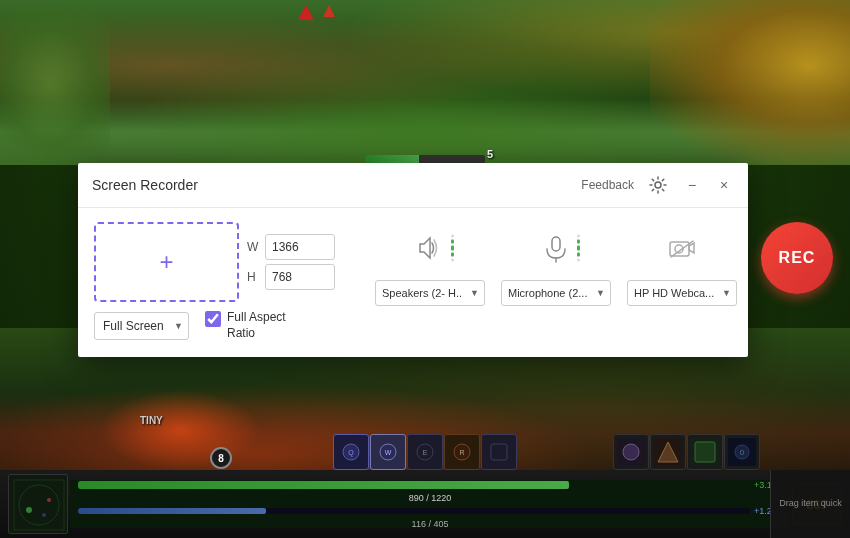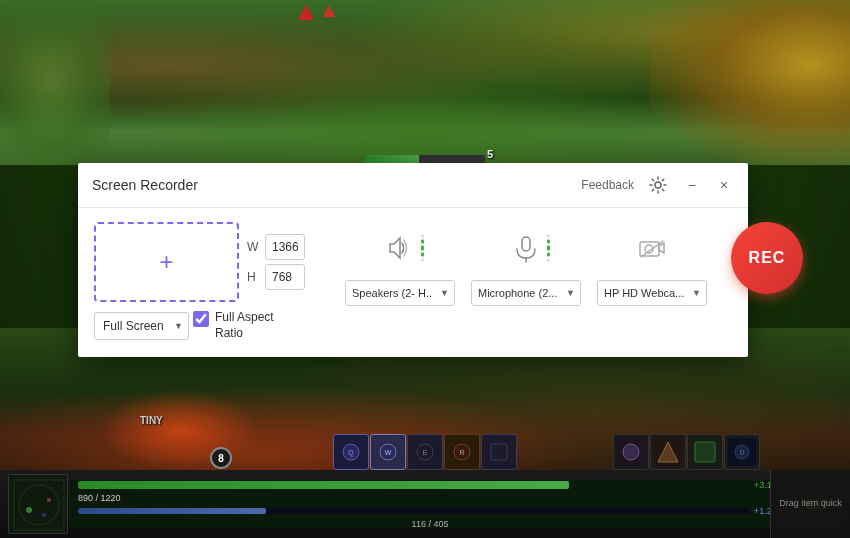--- a/index.html
+++ b/index.html
@@ -262,35 +262,35 @@
       gap: 4px;
     }
 
     .dim-label {
       color: #555;
       font-size: 12px;
       width: 14px;
     }
 
     .dim-input {
-      width: 40px;
+      width: 70px;
       height: 26px;
       border: 1px solid #ccc;
       border-radius: 3px;
       padding: 0 6px;
       font-size: 12px;
       color: #333;
       outline: none;
     }
 
     
     .fullscreen-row {
       display: flex;
       align-items: center;
-      gap: 4px;
+      gap: 16px;
     }
 
     .screen-select {
       height: 28px;
       border: 1px solid #ccc;
       border-radius: 3px;
       padding: 0 8px;
       font-size: 12px;
       color: #333;
       background: #fff;
@@ -675,21 +675,21 @@
 
     <div class="level-badge">8</div>
 
     <div class="hud-health-bar">
       <div style="display:flex;align-items:center;gap:4px;">
         <div style="flex:1;background:#0a1a0a;border-radius:2px;height:8px;overflow:hidden;">
           <div class="health-fill" style="width:73%;"></div>
         </div>
         <span style="color:#4aaa4a;font-size:9px;min-width:28px;">+3.1</span>
       </div>
-      <div style="color:#ccc;font-size:9px;">890 / 1220</div>
+      <div style="color:#ccc;font-size:9px;text-align:center;">890 / 1220</div>
       <div style="display:flex;align-items:center;gap:4px;">
         <div style="flex:1;background:#0a0a1a;border-radius:2px;height:6px;overflow:hidden;">
           <div class="mana-fill" style="width:28%;"></div>
         </div>
         <span style="color:#6a8aee;font-size:9px;min-width:28px;">+1.2</span>
       </div>
       <div style="color:#aaa;font-size:9px;text-align:center;">116 / 405</div>
     </div>
 
     <div class="skill-bar">

